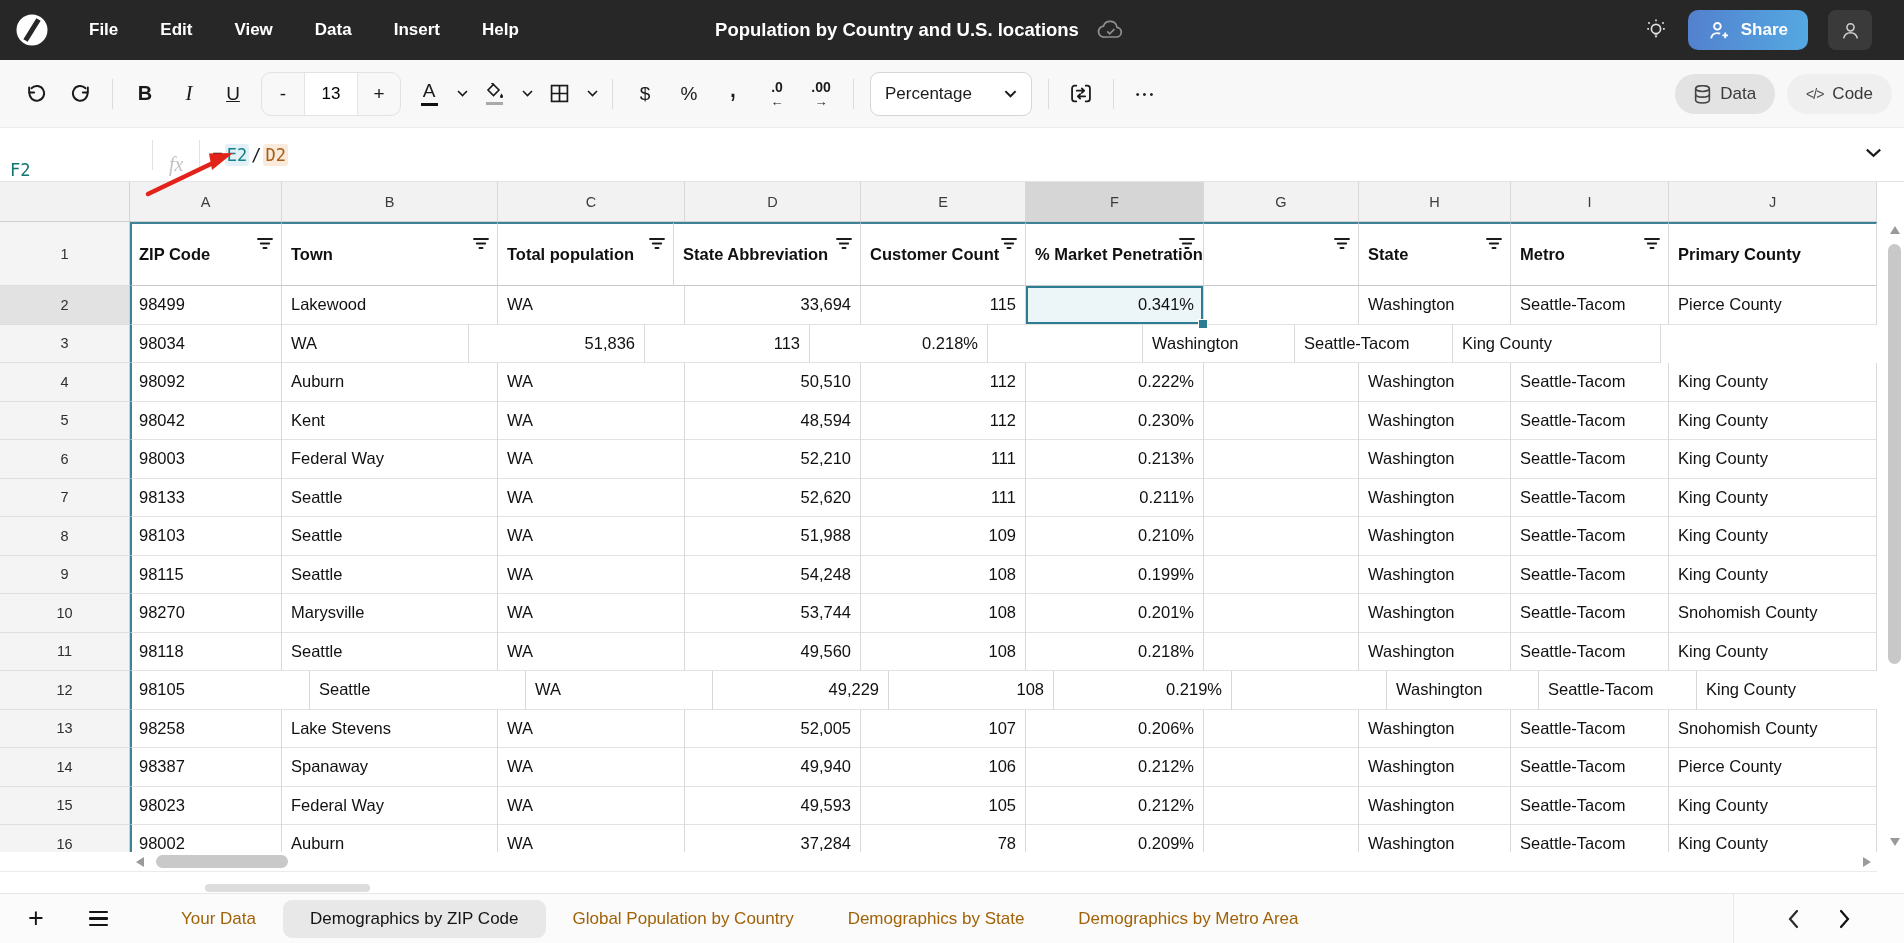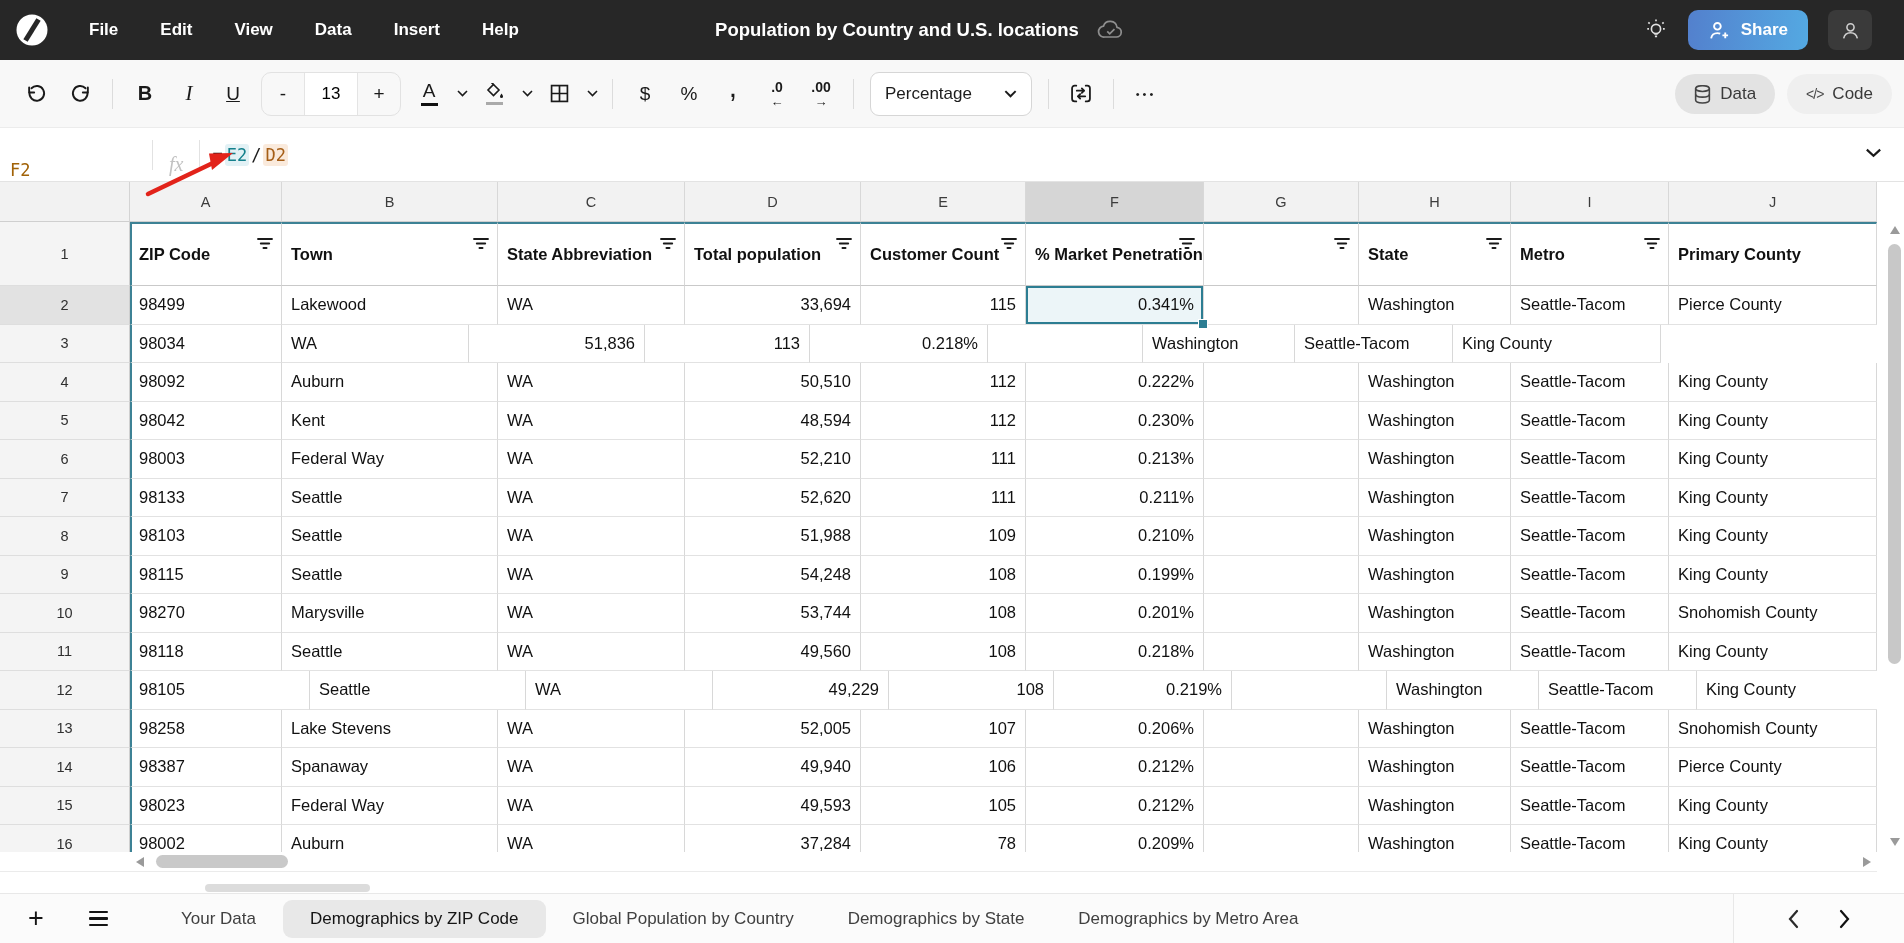--- a/index.html
+++ b/index.html
@@ -40,21 +40,21 @@
   .fmt-select { height:44px; width:162px; margin:0 6px; background:#fff; border:1px solid #d6d6d6; border-radius:9px; display:flex; align-items:center; justify-content:space-between; padding:0 14px; font-size:17px; color:#1c1c1c; }
   .dots { font-size:11px; letter-spacing:3px; color:#222; }
   .tb-right-pills { position:absolute; right:12px; top:0; height:68px; display:flex; align-items:center; gap:12px; }
   .pill { height:40px; border-radius:20px; display:flex; align-items:center; gap:9px; padding:0 19px; font-size:17px; color:#3a3a3a; }
   .pill.data { background:#e3e3e3; }
   .pill.code { background:#efefef; }
   .code-glyph { font-size:14px; color:#4a4a4a; letter-spacing:-1px; }
 
   
   .fbar { position:absolute; left:0; top:128px; width:1904px; height:54px; background:#fff; border-bottom:1px solid #e3e3e3; display:flex; align-items:center; }
-  .fref { width:152px; padding-left:10px; font-family:"DejaVu Sans Mono",monospace; font-size:17px; color:#a16207;margin-top:31px; }
+  .fref { width:152px; padding-left:10px; font-family:"DejaVu Sans Mono",monospace; font-size:17px; color:#0f766e;margin-top:31px; }
   .fdiv { width:1px; height:30px; background:#e2e2e2; }
   .fx { font-family:"Liberation Serif",serif; font-style:italic; font-size:20px; color:#c2c2c2; padding:0 16px;margin-top:19px; }
   .fexpr { font-family:"DejaVu Sans Mono",monospace; font-size:17px; padding-left:10px; display:flex; align-items:center; }
   .ftok { border-radius:3px; padding:1px 2px; }
   .fbar-chev { position:absolute; right:22px; top:16px; }
 
   
   .anno { position:absolute; left:100px; top:140px; width:170px; height:70px; pointer-events:none; z-index:50; }
 
   
@@ -86,21 +86,21 @@
   .vs-thumb { position:absolute; right:3px; top:244px; width:13px; height:420px; background:#c8c8c8; border-radius:8px; }
   .vs-down { position:absolute; right:4px; top:838px; width:0; height:0; border-left:5px solid transparent; border-right:5px solid transparent; border-top:8px solid #9a9a9a; }
 
   
   .tab-thumb { position:absolute; left:205px; top:884px; width:165px; height:8px; border-radius:4px; background:#dcdcdc; }
   .tabbar { position:absolute; left:0; bottom:0; width:1904px; height:50px; background:#fbfbfb; border-top:1px solid #e8e8e8; display:flex; align-items:center; padding-left:14px; }
   .tab-add { width:44px; height:44px; display:flex; align-items:center; justify-content:center; font-size:27px; font-weight:300; color:#141414; }
   .tab-menu { width:44px; height:44px; display:flex; flex-direction:column; align-items:center; justify-content:center; gap:4px; margin-left:18px; }
   .tab-menu i { display:block; width:19px; height:2.6px; background:#141414; border-radius:1px; }
   .tabs { display:flex; align-items:center; margin-left:34px; }
-  .tab { padding:0 27px; height:38px; display:flex; align-items:center; font-size:17px; color:#404040; white-space:nowrap; }
+  .tab { padding:0 27px; height:38px; display:flex; align-items:center; font-size:17px; color:#a16207; white-space:nowrap; }
   .tab.active { background:#e8e8e8; border-radius:9px; color:#141414; font-weight:500; }
   .tab-nav { position:absolute; right:0; top:0; bottom:0; width:171px; background:#fcfcfc; border-left:1px solid #e8e8e8; display:flex; align-items:center; justify-content:center; gap:40px; }
 </style>
 </head>
 <body>
 
 <div class="screen">
 
   <div class="topbar">
     <div class="logo">
@@ -320,28 +320,28 @@
             <span class="filter-ic"><svg width="16" height="13" viewBox="0 0 15 12" fill="none" stroke="#1a1a1a" stroke-width="1.9" stroke-linecap="round">
                 <path d="M1 1.7h13M3.6 6h7.8M6.1 10.3h2.8"></path>
               </svg></span>
           </div>
           <div class="cell" style="width: 216px;">
             <span class="htext">Town</span>
             <span class="filter-ic"><svg width="16" height="13" viewBox="0 0 15 12" fill="none" stroke="#1a1a1a" stroke-width="1.9" stroke-linecap="round">
                 <path d="M1 1.7h13M3.6 6h7.8M6.1 10.3h2.8"></path>
               </svg></span>
           </div>
+          <div class="cell" style="width: 176px;">
+            <span class="htext">Total population</span>
+            <span class="filter-ic"><svg width="16" height="13" viewBox="0 0 15 12" fill="none" stroke="#1a1a1a" stroke-width="1.9" stroke-linecap="round">
+                <path d="M1 1.7h13M3.6 6h7.8M6.1 10.3h2.8"></path>
+              </svg></span>
+          </div>
           <div class="cell" style="width: 187px;">
             <span class="htext">State Abbreviation</span>
-            <span class="filter-ic"><svg width="16" height="13" viewBox="0 0 15 12" fill="none" stroke="#1a1a1a" stroke-width="1.9" stroke-linecap="round">
-                <path d="M1 1.7h13M3.6 6h7.8M6.1 10.3h2.8"></path>
-              </svg></span>
-          </div>
-          <div class="cell" style="width: 176px;">
-            <span class="htext">Total population</span>
             <span class="filter-ic"><svg width="16" height="13" viewBox="0 0 15 12" fill="none" stroke="#1a1a1a" stroke-width="1.9" stroke-linecap="round">
                 <path d="M1 1.7h13M3.6 6h7.8M6.1 10.3h2.8"></path>
               </svg></span>
           </div>
           <div class="cell" style="width: 165px;">
             <span class="htext">Customer Count</span>
             <span class="filter-ic"><svg width="16" height="13" viewBox="0 0 15 12" fill="none" stroke="#1a1a1a" stroke-width="1.9" stroke-linecap="round">
                 <path d="M1 1.7h13M3.6 6h7.8M6.1 10.3h2.8"></path>
               </svg></span>
           </div>

